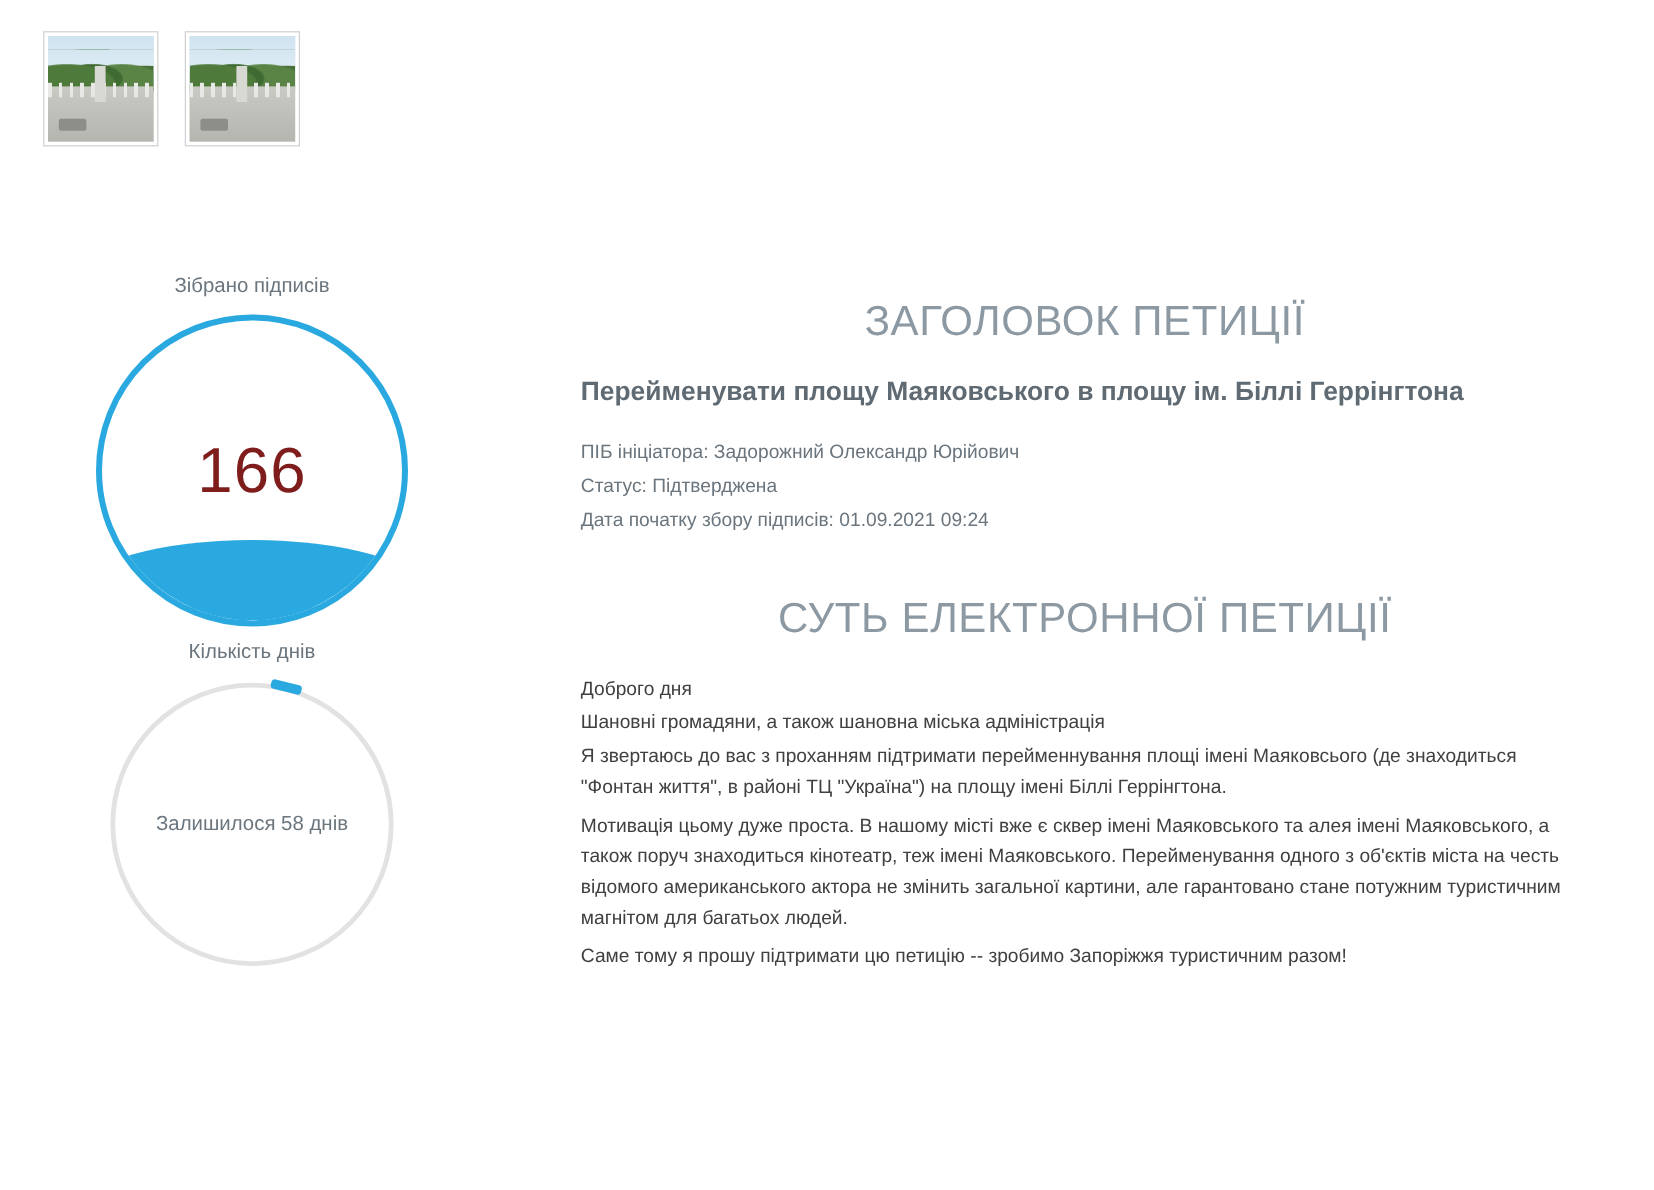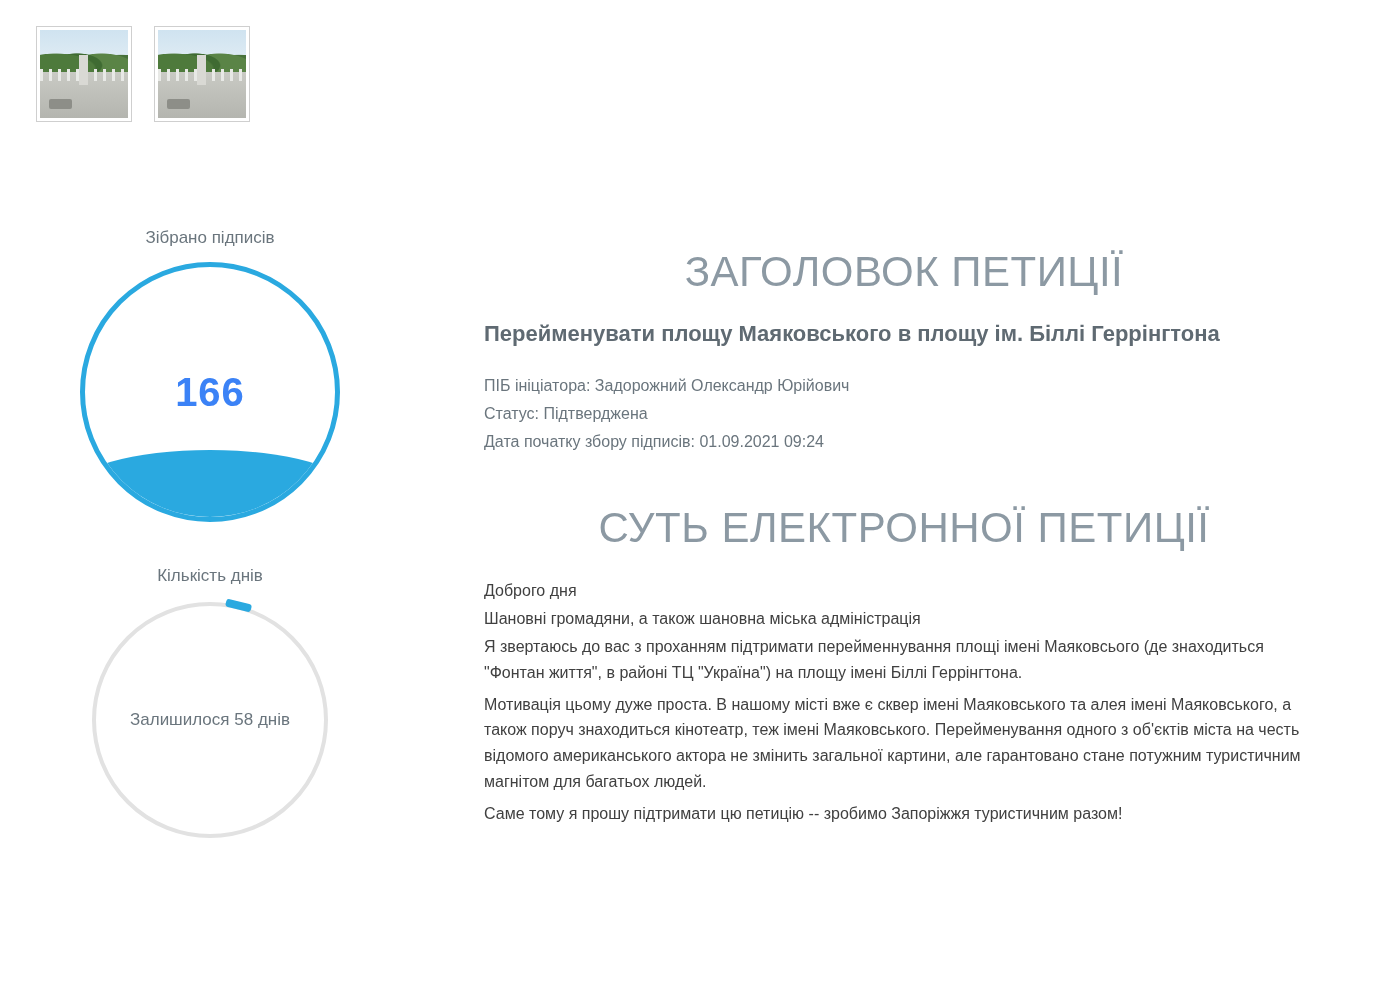--- a/index.html
+++ b/index.html
@@ -110,28 +110,27 @@
     height: 27%;
     background: #2aa9e0;
     border-radius: 50% 50% 0 0 / 60% 60% 0 0;
   }
   .sig-number {
     position: absolute;
     inset: 0;
     display: flex;
     align-items: center;
     justify-content: center;
-    font-size: 40px;
-    color: #3b82f6;
+    font-size: 53px;
+    color: #7f1d1d;
     letter-spacing: 1px;
-    font-weight: bold;
   }
 
   .days-block {
-    margin-top: 44px;
+    margin-top: 11px;
   }
   .days-ring-wrap {
     position: relative;
     width: 236px;
     height: 236px;
     margin: 16px auto 0;
   }
   .days-ring {
     position: absolute;
     inset: 0;
@@ -163,21 +162,21 @@
   
   .content {
     position: absolute;
     left: 484px;
     top: 248px;
     width: 840px;
   }
   h1.section-title {
     margin: 0 0 22px 0;
     font-weight: normal;
-    font-size: 42px;
+    font-size: 35px;
     color: #8c99a3;
     text-align: center;
     letter-spacing: 0.5px;
   }
   .petition-title {
     margin: 0 0 22px 0;
     font-size: 22px;
     font-weight: bold;
     color: #5f6a72;
     line-height: 1.45;

